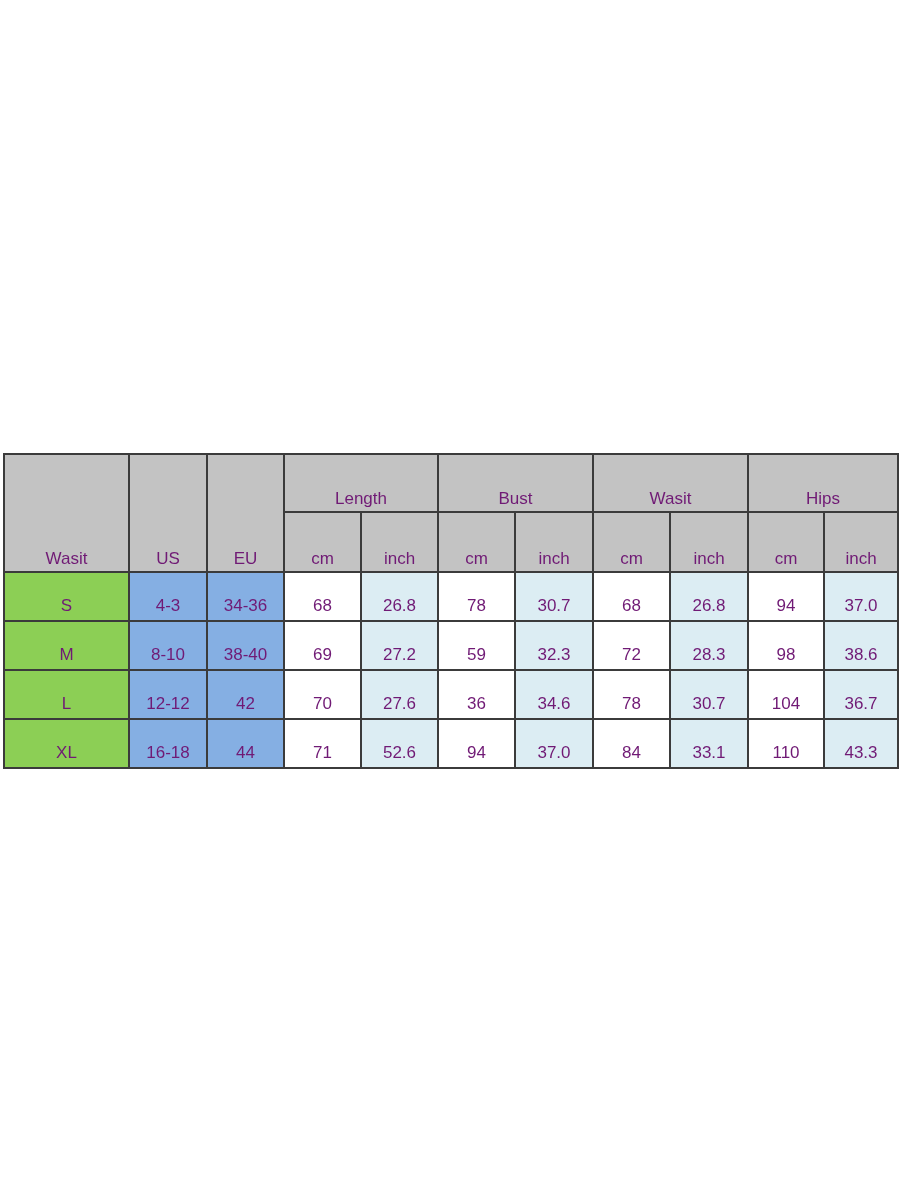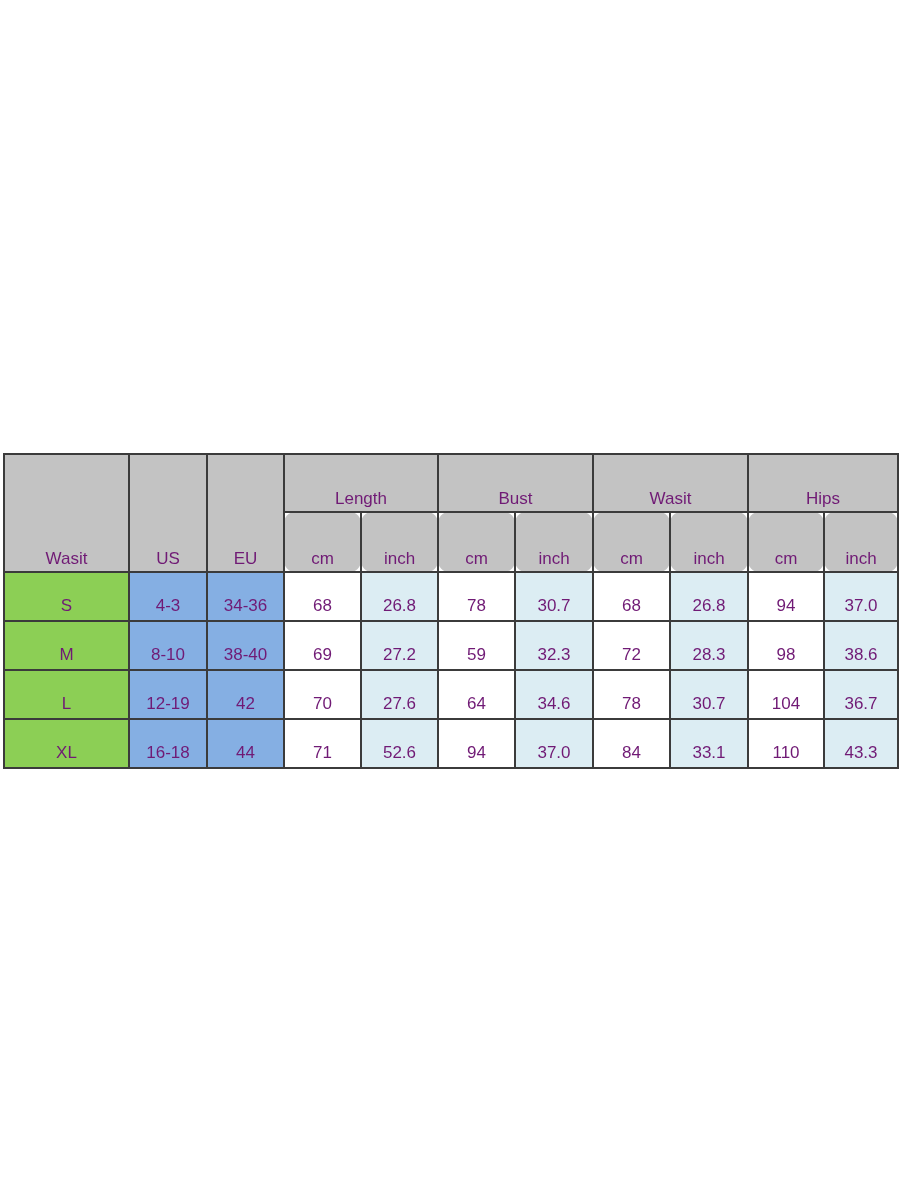--- a/index.html
+++ b/index.html
@@ -46,21 +46,20 @@
   }
   .hdr-group {
     height: 48px;
     vertical-align: middle;
     font-size: 17.5px;
   }
   .hdr-sub {
     height: 50px;
     vertical-align: middle;
     font-size: 16.5px;
-    border-radius: 11px;
   }
   .hdr-tall {
     height: 98px;
     vertical-align: middle;
     font-size: 17.5px;
   }
 
   
   #size-chart tbody tr {
     height: 49px;
@@ -162,25 +161,25 @@
       <td class="cell-inch">27.2</td>
       <td class="cell-cm">59</td>
       <td class="cell-inch">32.3</td>
       <td class="cell-cm">72</td>
       <td class="cell-inch">28.3</td>
       <td class="cell-cm">98</td>
       <td class="cell-inch">38.6</td>
     </tr>
     <tr>
       <td class="cell-size">L</td>
-      <td class="cell-us">12-19</td>
+      <td class="cell-us">12-12</td>
       <td class="cell-eu">42</td>
       <td class="cell-cm">70</td>
       <td class="cell-inch">27.6</td>
-      <td class="cell-cm">64</td>
+      <td class="cell-cm">36</td>
       <td class="cell-inch">34.6</td>
       <td class="cell-cm">78</td>
       <td class="cell-inch">30.7</td>
       <td class="cell-cm">104</td>
       <td class="cell-inch">36.7</td>
     </tr>
     <tr>
       <td class="cell-size">XL</td>
       <td class="cell-us">16-18</td>
       <td class="cell-eu">44</td>

